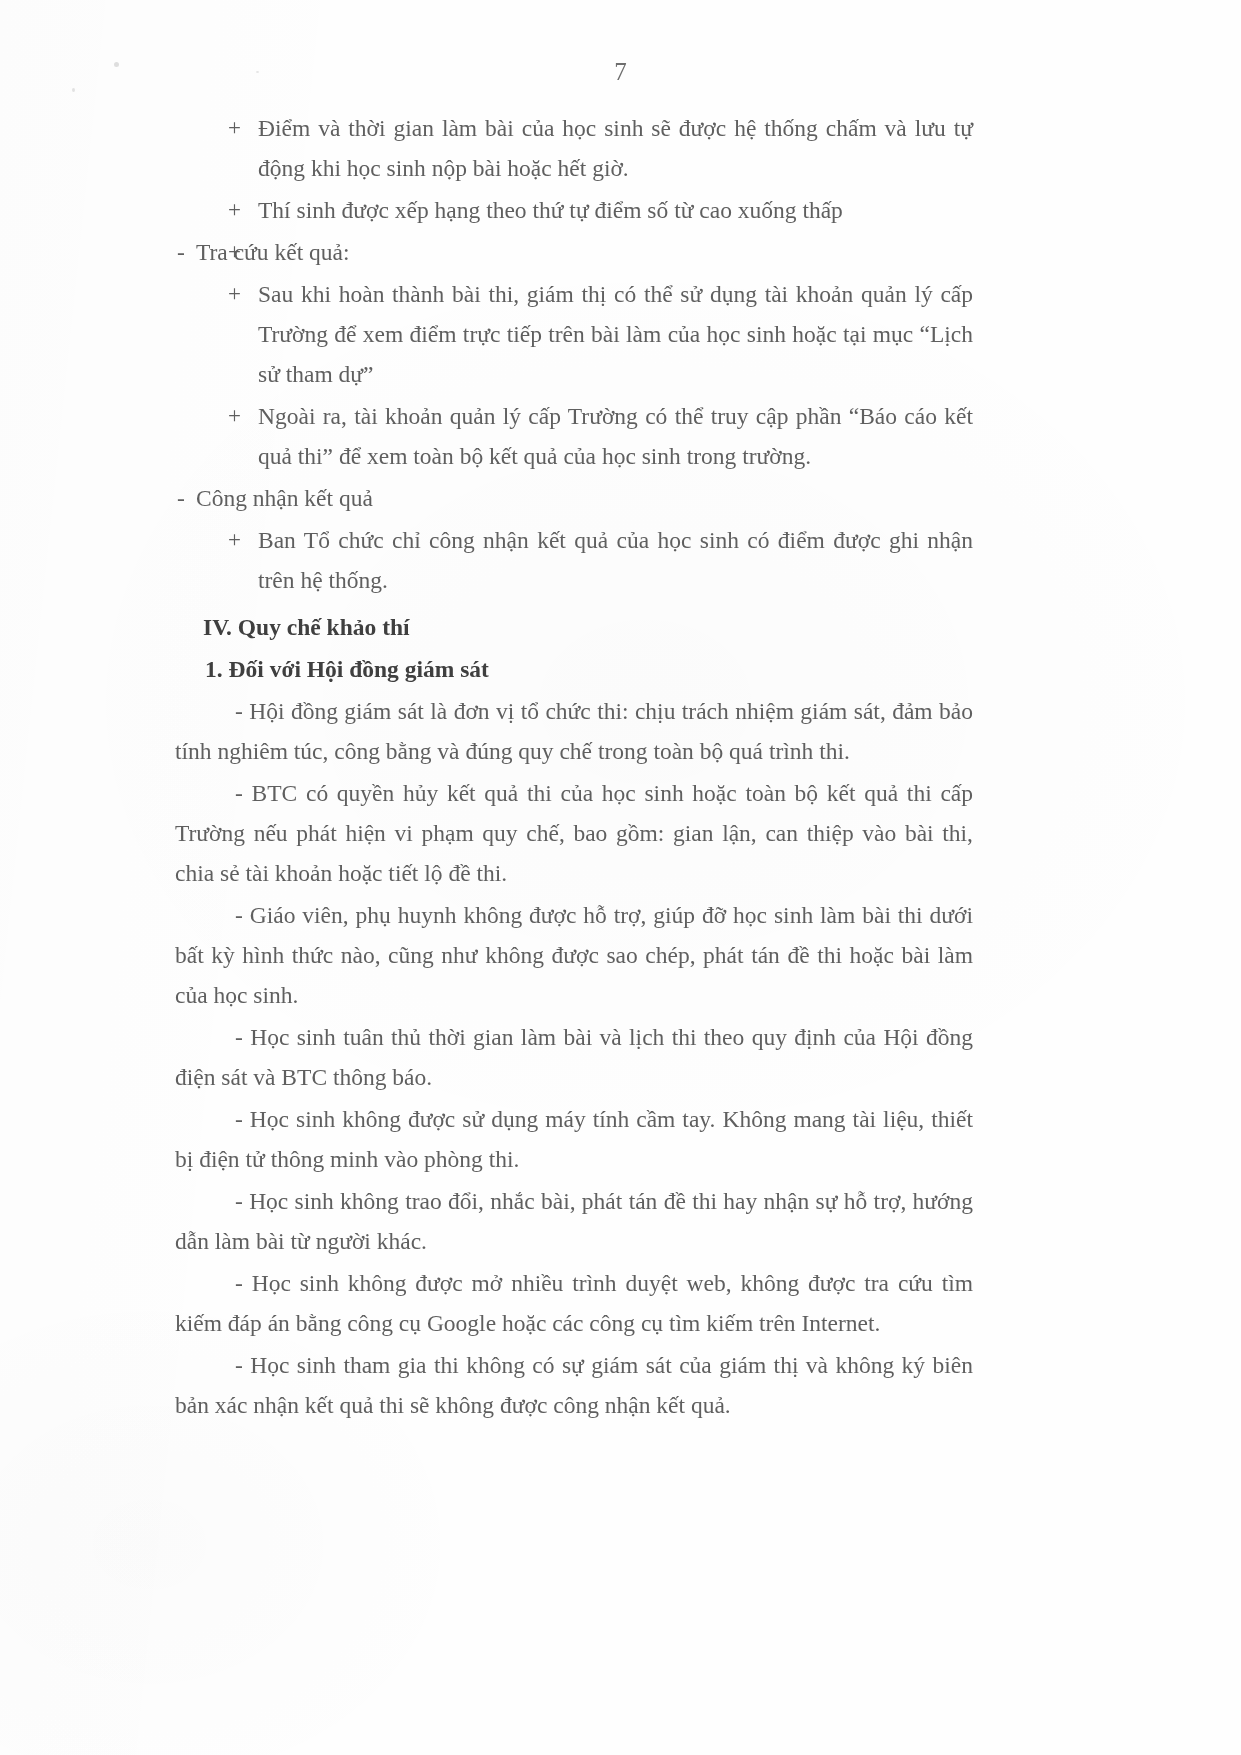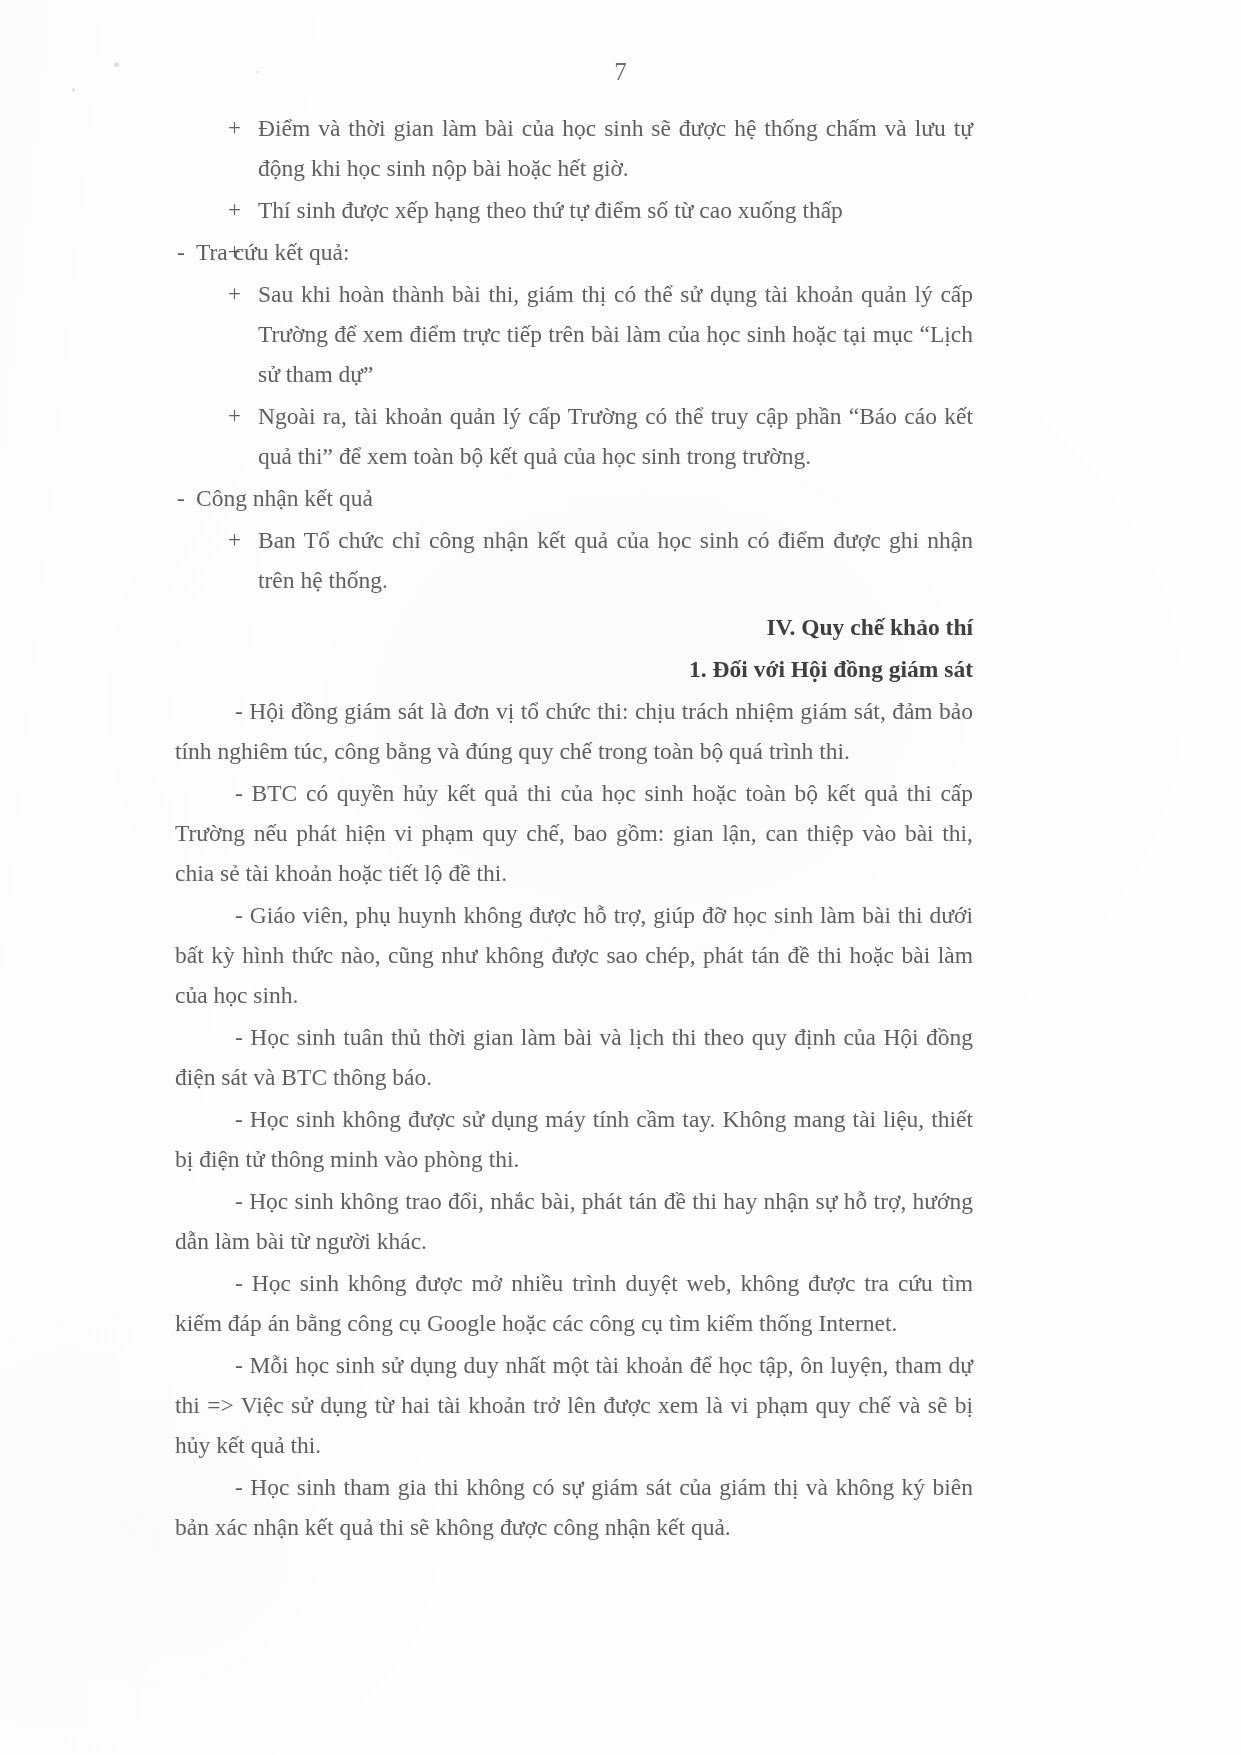--- a/index.html
+++ b/index.html
@@ -103,21 +103,21 @@
     font-size: 23px;
   }
 
   
   .heading {
     font-weight: bold;
     color: #3f3f3f;
     font-size: 23.5px;
     line-height: 40px;
     margin: 2px 0 2px 0;
-    text-align: right;
+    text-align: left;
   }
   .heading-1 { padding-left: 60px; }
   .heading-2 { padding-left: 62px; }
 
   
   .plain {
     text-indent: 60px;
     margin-top: 2px;
     margin-bottom: 2px;
     margin-left: 32px;
@@ -191,22 +191,21 @@
 
       <p class="para plain">- Giáo viên, phụ huynh không được hỗ trợ, giúp đỡ học sinh làm bài thi dưới bất kỳ hình thức nào, cũng như không được sao chép, phát tán đề thi hoặc bài làm của học sinh.</p>
 
 
       <p class="para plain">- Học sinh tuân thủ thời gian làm bài và lịch thi theo quy định của Hội đồng điện sát và BTC thông báo.</p>
 
       <p class="para plain">- Học sinh không được sử dụng máy tính cầm tay. Không mang tài liệu, thiết bị điện tử thông minh vào phòng thi.</p>
 
       <p class="para plain">- Học sinh không trao đổi, nhắc bài, phát tán đề thi hay nhận sự hỗ trợ, hướng dẫn làm bài từ người khác.</p>
 
-      <p class="para plain">- Học sinh không được mở nhiều trình duyệt web, không được tra cứu tìm kiếm đáp án bằng công cụ Google hoặc các công cụ tìm kiếm thống Internet.</p>
-
-      <p class="para plain">- Mỗi học sinh sử dụng duy nhất một tài khoản để học tập, ôn luyện, tham dự thi =&gt; Việc sử dụng từ hai tài khoản trở lên được xem là vi phạm quy chế và sẽ bị hủy kết quả thi.</p>
+      <p class="para plain">- Học sinh không được mở nhiều trình duyệt web, không được tra cứu tìm kiếm đáp án bằng công cụ Google hoặc các công cụ tìm kiếm trên Internet.</p>
+
 
       <p class="para plain">- Học sinh tham gia thi không có sự giám sát của giám thị và không ký biên bản xác nhận kết quả thi sẽ không được công nhận kết quả.</p>
 
 
     </div>
   </div>
 </div>
 
 </body></html>

